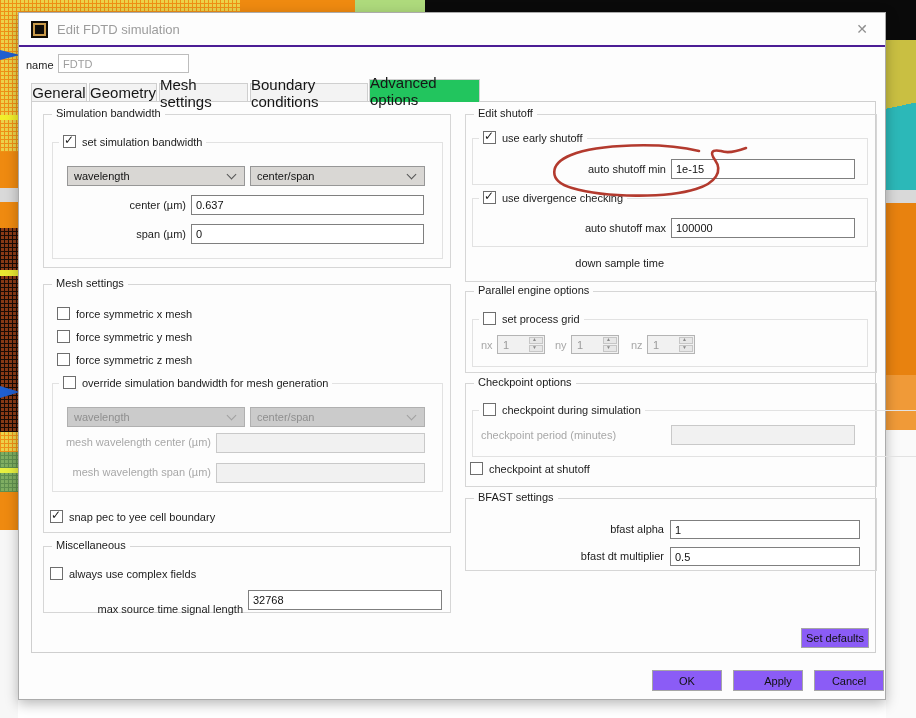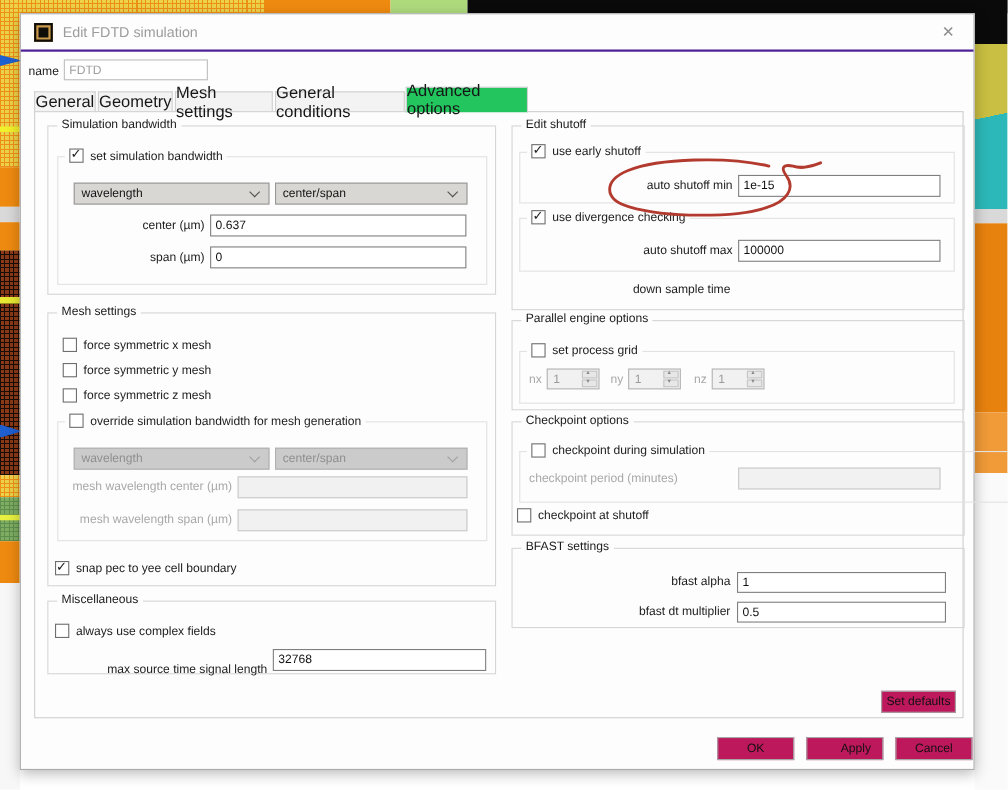--- a/index.html
+++ b/index.html
@@ -44,21 +44,21 @@
   .cb.checked .box::after{content:"✓";position:absolute;left:0px;top:-3px;font-size:12px;color:#222;font-weight:bold;}
   .cb .lab{font-size:11px;color:#1c1c1c;}
   .grp{position:absolute;border:1px solid #d6d6d6;box-sizing:border-box;}
   .gtitle{position:absolute;top:-8px;left:8px;background:#fdfdfd;padding:0 4px;font-size:11px;color:#1a1a1a;white-space:nowrap;}
   .igrp{position:absolute;border:1px solid #e2e2e2;box-sizing:border-box;}
   .cbtitle{position:absolute;top:-8px;left:6px;background:#fdfdfd;padding:0 4px;}
   .panel{position:absolute;left:12px;top:88px;width:845px;height:552px;border:1px solid #cfcfcf;background:#fdfdfd;box-sizing:border-box;}
   .tab{position:absolute;top:70px;height:18px;background:#f3f3f3;border:1px solid #cfcfcf;border-bottom:none;
        display:flex;align-items:center;justify-content:center;font-size:15px;color:#161616;box-sizing:border-box;z-index:3;}
   .tab.active{top:66px;height:23px;background:#22c55e;}
-  .btn{position:absolute;background:#be185d;border:1px solid #a6a6a6;font-size:11px;color:#111;
+  .btn{position:absolute;background:#8b5cf6;border:1px solid #a6a6a6;font-size:11px;color:#111;
        display:flex;align-items:center;justify-content:center;box-sizing:border-box;cursor:default;}
   .spin{position:absolute;background:#f1f1f1;border:1px solid #b4b4b4;font-size:11px;color:#9a9a9a;
         display:flex;align-items:center;padding-left:5px;box-sizing:border-box;}
   .spin .arrows{position:absolute;right:1px;top:1px;bottom:1px;width:14px;display:flex;flex-direction:column;gap:1px;}
   .spin .arrows .up,.spin .arrows .dn{flex:1;background:#e7e7e7;border:1px solid #c6c6c6;position:relative;box-sizing:border-box;}
   .spin .arrows .up::after{content:"▲";position:absolute;left:2px;top:-2px;font-size:5px;color:#8a8a8a;}
   .spin .arrows .dn::after{content:"▼";position:absolute;left:2px;top:-2px;font-size:5px;color:#8a8a8a;}
   .annot-svg{position:absolute;left:0;top:0;z-index:5;pointer-events:none;}
 </style>
 </head>
@@ -105,21 +105,21 @@
   <div class="tab" style="left:12px;width:56px;">
       <span>General</span>
     </div>
   <div class="tab" style="left:70px;width:68px;">
       <span>Geometry</span>
     </div>
   <div class="tab" style="left:140px;width:89px;">
       <span>Mesh settings</span>
     </div>
   <div class="tab" style="left:231px;width:118px;">
-      <span>General conditions</span>
+      <span>Boundary conditions</span>
     </div>
   <div class="tab active" style="left:350px;width:111px;">
       <span>Advanced options</span>
     </div>
 
   <div class="panel"></div>
 
   <div class="grp" style="left:24px;top:101px;width:408px;height:154px;">
     <span class="gtitle">Simulation bandwidth</span>
     <div class="igrp" style="left:8px;top:27px;width:391px;height:117px;">

